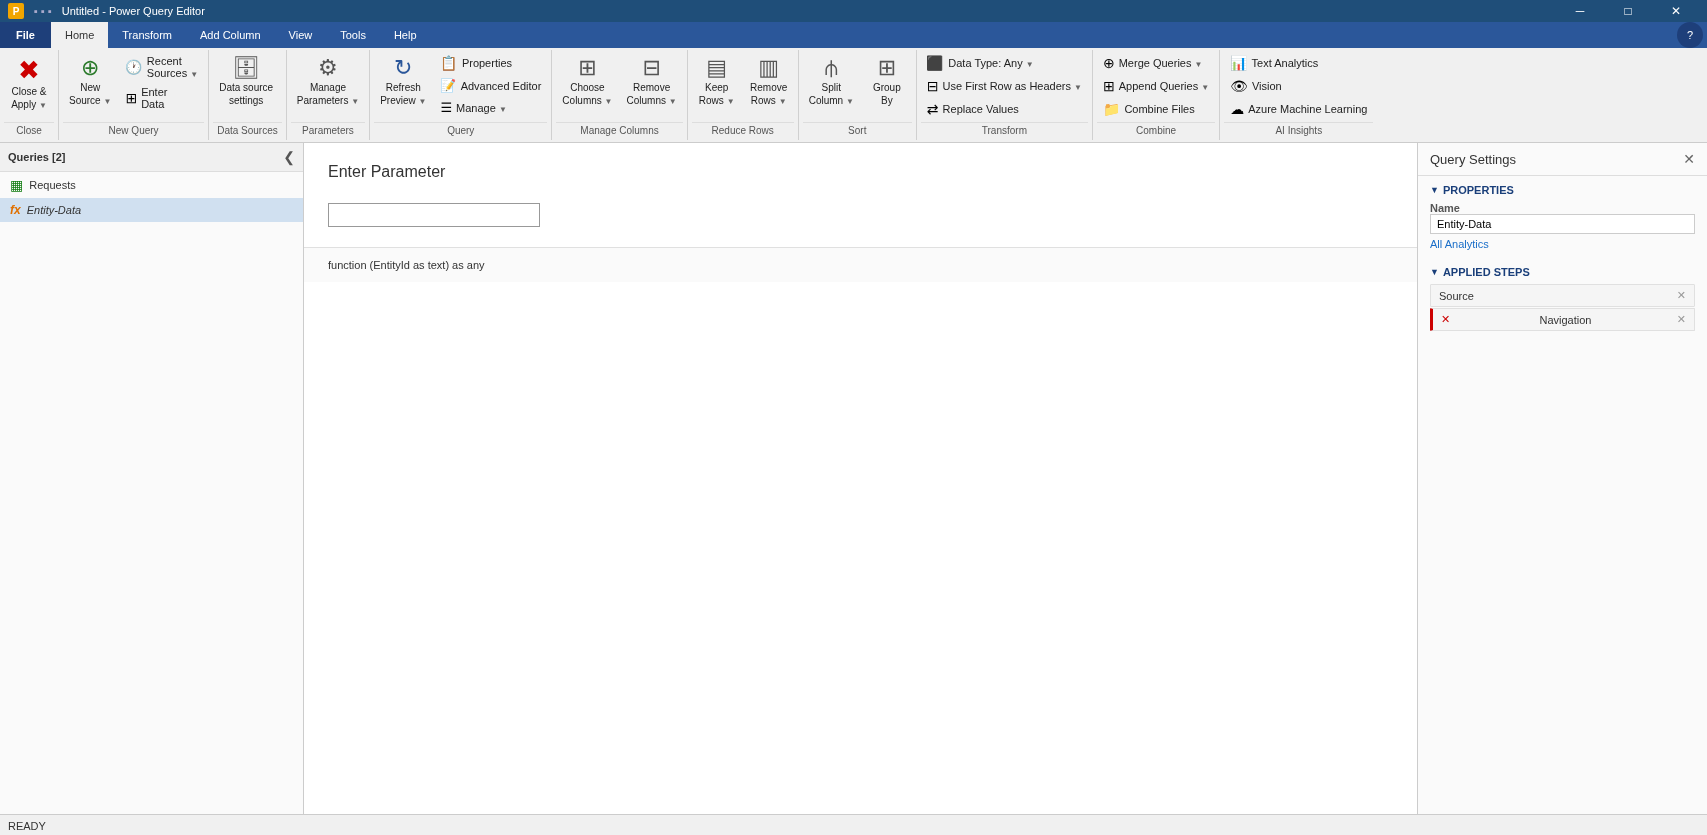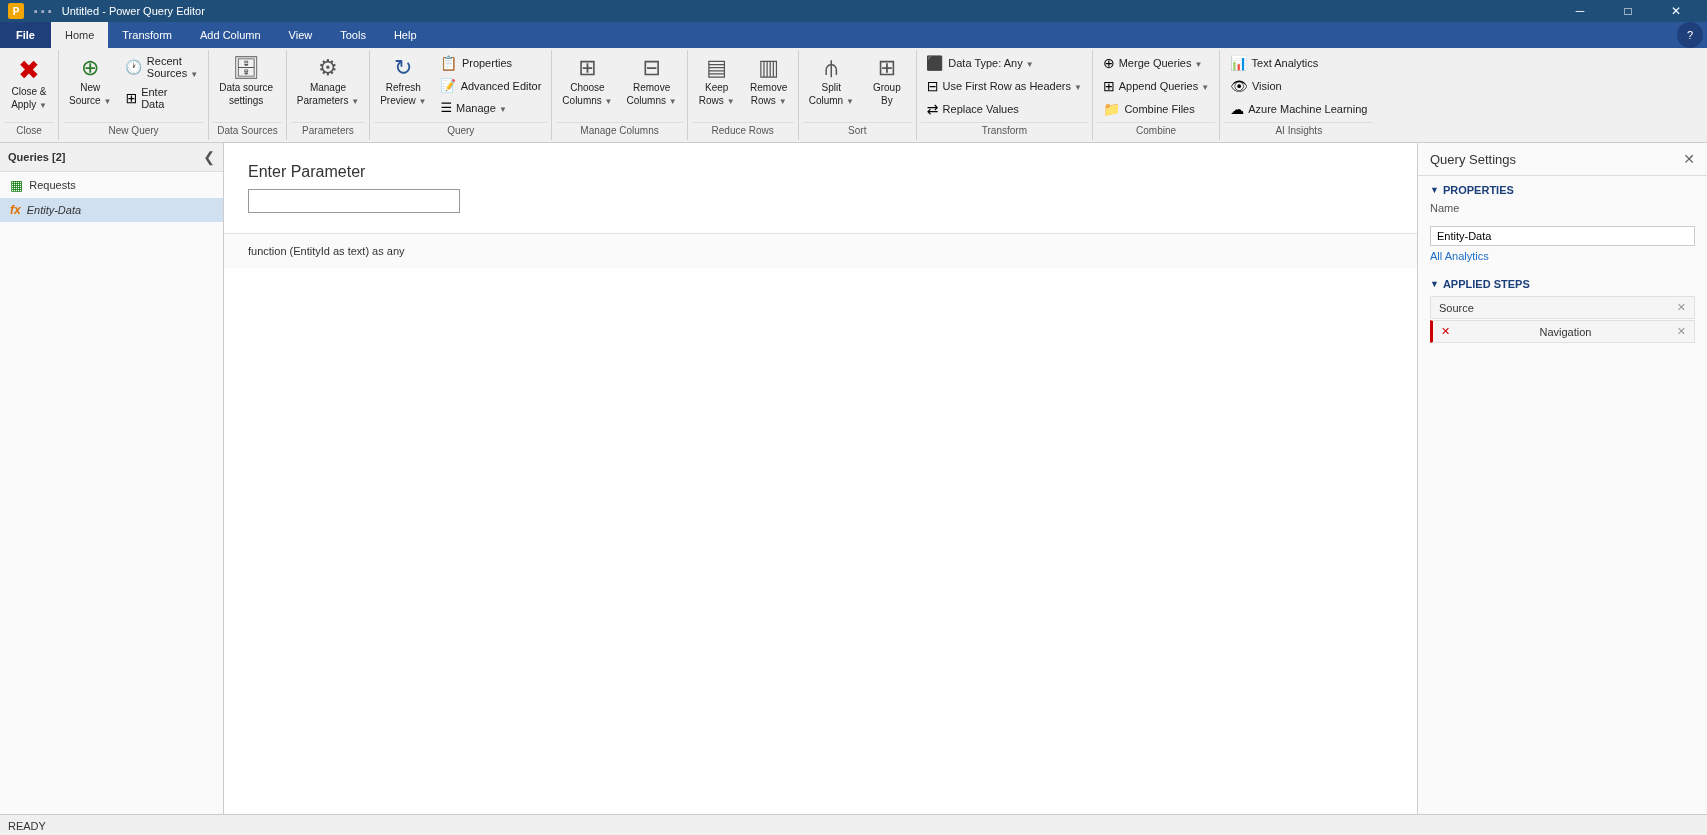--- a/index.html
+++ b/index.html
@@ -106,21 +106,21 @@
     .ribbon-btn-large .label { font-size: 10px; text-align: center; line-height: 1.3; color: #222; }
 
     
     .main-layout {
       display: flex;
       height: calc(835px - 22px - 26px - 94px - 22px);
     }
 
     
     .queries-panel {
-      width: 224px;
+      width: 304px;
       background: #fafafa;
       border-right: 1px solid #ccc;
       display: flex;
       flex-direction: column;
     }
     .queries-header {
       display: flex;
       align-items: center;
       justify-content: space-between;
       padding: 6px 8px;
@@ -146,21 +146,21 @@
     .content-area {
       flex: 1;
       background: white;
       display: flex;
       flex-direction: column;
       overflow: hidden;
     }
     .enter-parameter-panel {
       padding: 20px 24px;
     }
-    .panel-title { font-size: 16px; font-weight: 300; color: #333; margin-bottom: 8px; }
+    .panel-title { font-size: 16px; font-weight: 300; color: #333; margin-bottom: 22px; }
     .param-label { font-size: 11px; color: #333; margin-bottom: 4px; }
     .param-input {
       width: 212px;
       height: 24px;
       border: 1px solid #999;
       padding: 2px 4px;
       font-size: 11px;
       outline: none;
     }
     .param-buttons { display: flex; gap: 4px; margin-top: 10px; }
@@ -204,21 +204,21 @@
     .settings-section-header {
       display: flex;
       align-items: center;
       gap: 4px;
       color: #1a3f7a;
       font-size: 11px;
       font-weight: 600;
       margin-bottom: 6px;
     }
     .settings-section-header .triangle { font-size: 9px; }
-    .settings-label { font-size: 11px; color: #555; margin-bottom: 12px; }
+    .settings-label { font-size: 11px; color: #555; margin-bottom: 0; font-weight: bold; }
     .settings-value-input {
       width: 100%;
       padding: 3px 6px;
       border: 1px solid #ccc;
       font-size: 11px;
       background: white;
       margin-bottom: 4px;
     }
     .all-properties-link { color: #1a6ec8; font-size: 11px; cursor: pointer; }
     .steps-list { display: flex; flex-direction: column; gap: 1px; }

